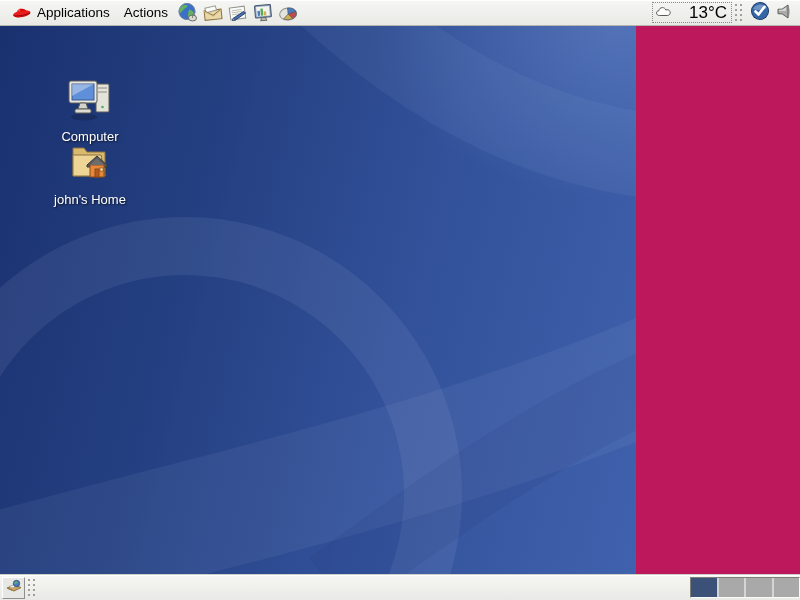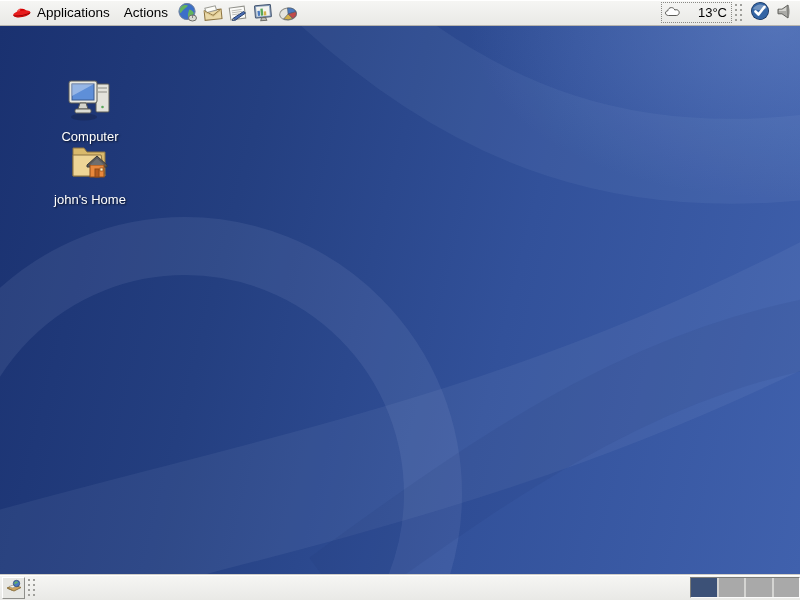--- a/index.html
+++ b/index.html
@@ -32,32 +32,32 @@
 
   .handle {
     width:10px; align-self:stretch; margin:2px 2px;
     background-image:radial-gradient(circle at 2px 2px, #9f9f9b 1px, rgba(0,0,0,0) 1.4px);
     background-size:5px 5px; background-position:0 1px;
   }
 
   .weather-applet {
     display:flex; align-items:center; gap:16px;
     border:1px dotted #8a8a86; padding:1px 4px 1px 2px; height:21px;
-    font-size:13px;
+    font-size:17px;
   }
 
   .update-applet { display:flex; align-items:center; padding:0 4px; }
 
   .clock { font-size:13.5px; white-space:pre; padding:0 6px; }
 
   .volume-applet { display:flex; align-items:center; padding:0 3px 0 2px; }
 
   
   .desktop {
-    position:absolute; top:26px; bottom:26px; left:0; width:800px;
+    position:absolute; top:26px; bottom:26px; left:0; width:636px;
     background:
       radial-gradient(ellipse 55% 45% at 97% 0%, rgba(125,155,215,0.38), rgba(125,155,215,0) 70%),
       linear-gradient(104deg, #1a3170 0%, #243f80 30%, #32519a 62%, #4061ad 100%);
     overflow:hidden;
   }
   .swoosh { position:absolute; top:0; left:0; }
 
   .desktop-icon {
     position:absolute; left:40px; width:100px;
     display:flex; flex-direction:column; align-items:center; gap:5px;

